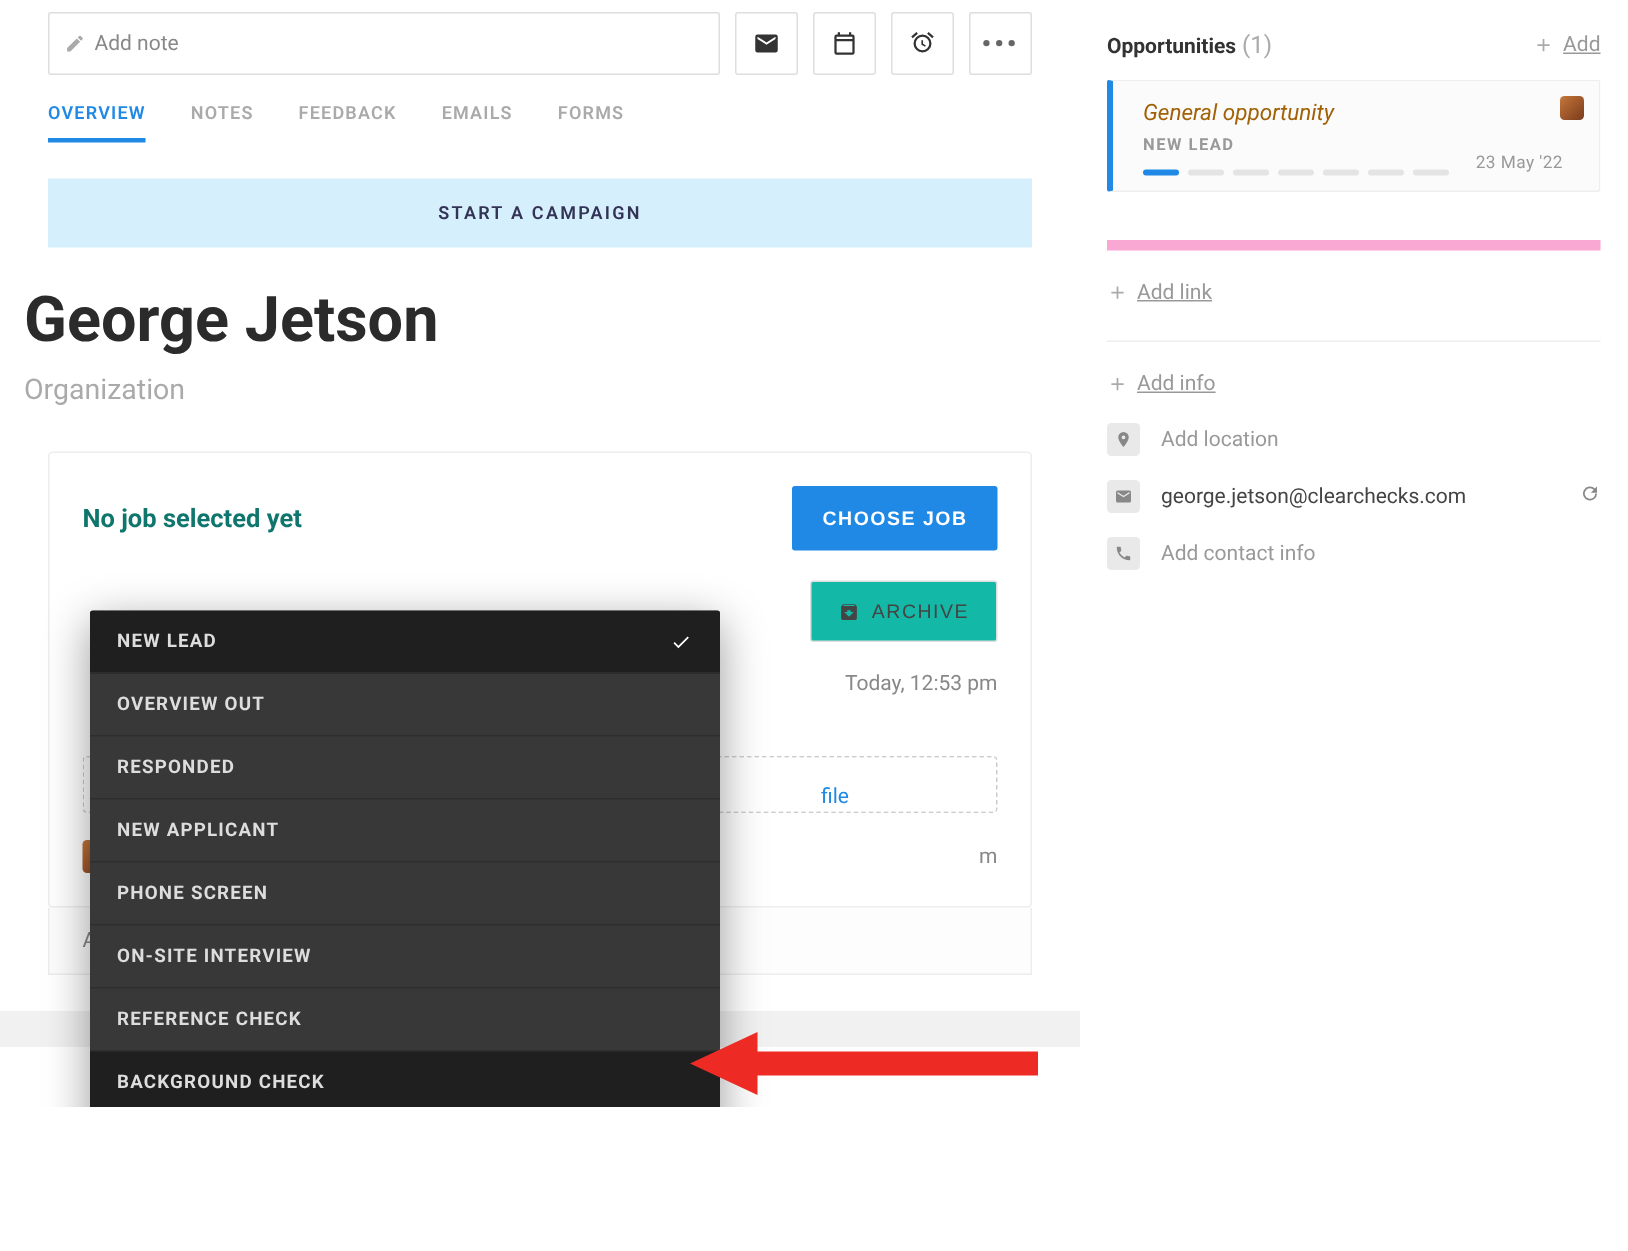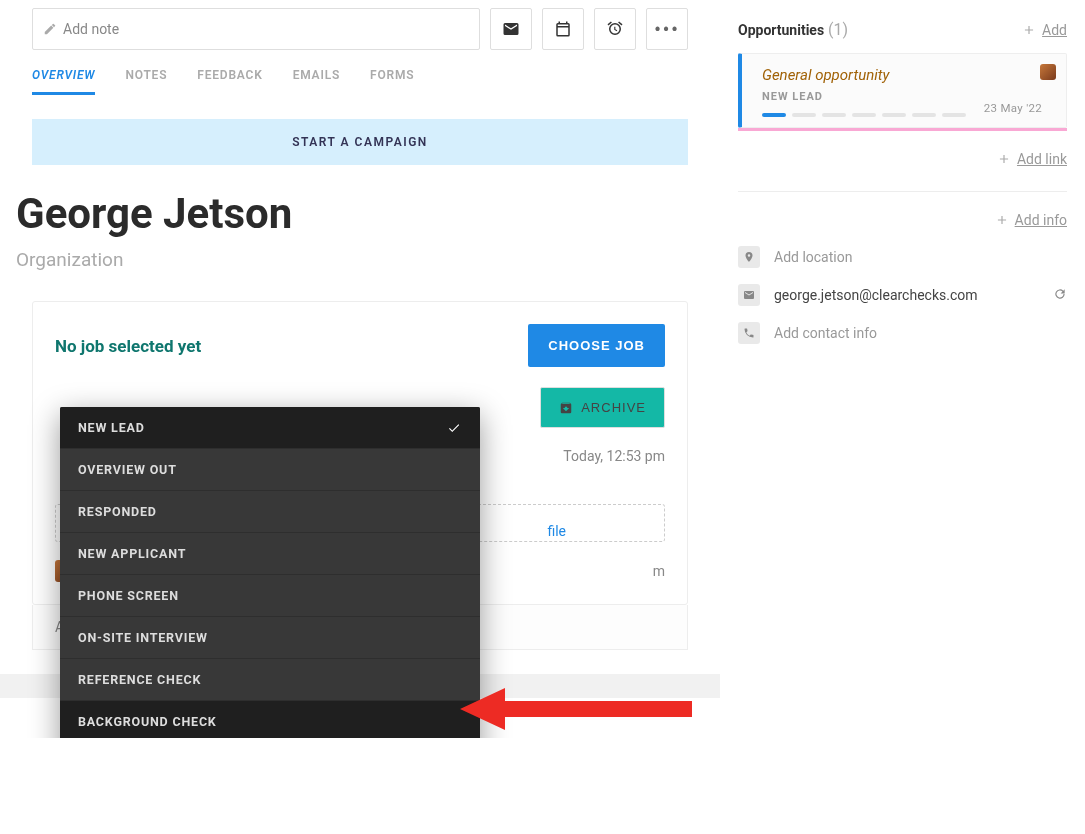--- a/index.html
+++ b/index.html
@@ -77,21 +77,20 @@
       color: #aaa;
     }
     .tab {
       padding-bottom: 10px;
       cursor: pointer;
       border-bottom: 3px solid transparent;
     }
     .tab.active {
       color: #1f89e5;
       border-bottom-color: #1f89e5;
-      font-style: italic;
     }
     .campaign-btn {
       margin: 24px 32px 24px 32px;
       background: #d6effd;
       text-align: center;
       padding: 16px 0;
       font-size: 12px;
       font-weight: 600;
       letter-spacing: 1.5px;
       color: #335;
@@ -221,22 +220,22 @@
       position: absolute;
       left: 460px;
       top: 683px;
       z-index: 11;
     }
     .sidebar {
       flex: 1;
       padding: 20px 18px 0 18px;
     }
     .side-section {
-      border-bottom: 3px solid #f9a8d4;
-      padding-bottom: 0;
+      border-bottom: 7px solid #f9a8d4;
+      padding-bottom: 32px;
       margin-bottom: 20px;
     }
     .side-head {
       display: flex;
       justify-content: space-between;
       align-items: center;
       margin-bottom: 14px;
     }
     .side-title {
       font-size: 14px;
@@ -318,21 +317,21 @@
     .info-row .ico-box{
       width: 22px; height:22px;
       background:#e9e9e9;
       border-radius:3px;
       display:flex;align-items:center;justify-content:center;
     }
     .info-row .ico-box svg{width:12px;height:12px;fill:#888;}
     .info-row.muted { color: #999; }
     .info-row .refresh { margin-left: auto; }
     .info-row .refresh svg{width:14px;height:14px;fill:#888;}
-    .side-links-wrap .side-add { justify-content:flex-end; }
+    .side-links-wrap .side-add { }
     .below-card {
       background:#fdfdfd;
       border:1px solid #ededed;
       border-top:none;
       margin:0 32px;
       padding: 14px 22px;
       font-size:14px;
       color:#888;
     }
     .gray-band{

